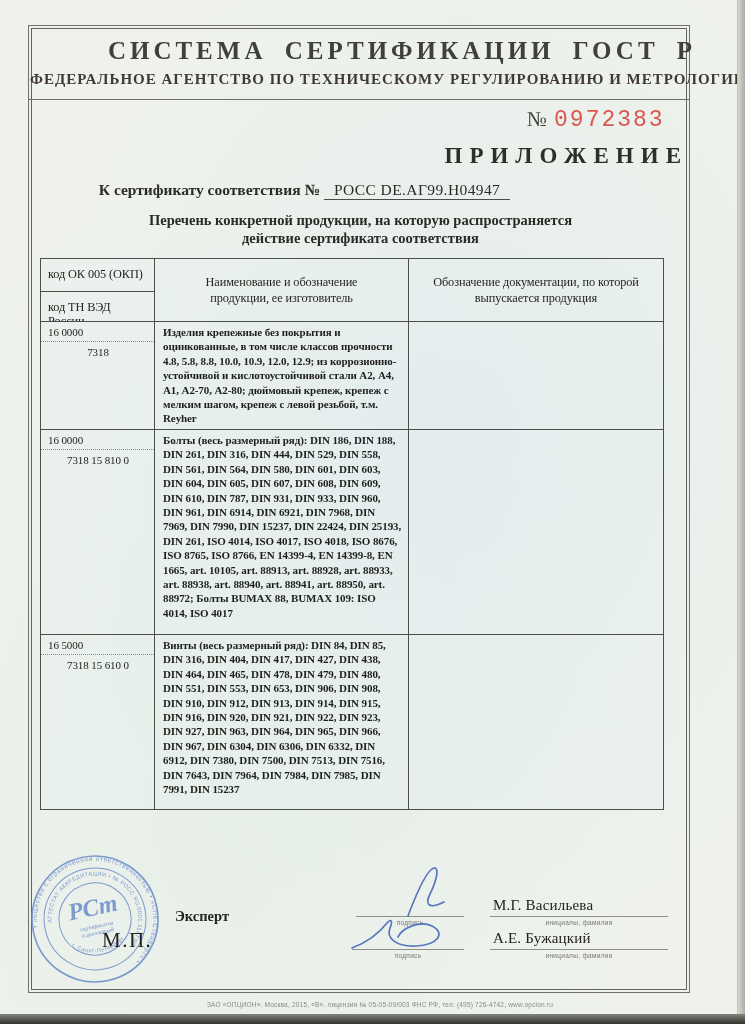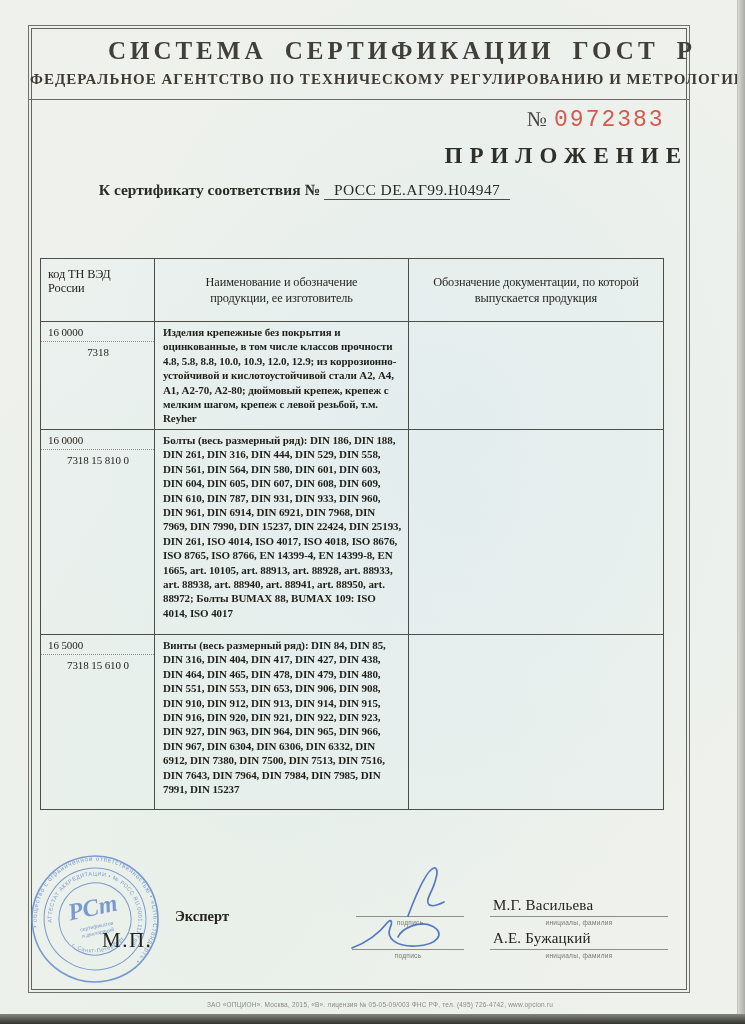--- a/index.html
+++ b/index.html
@@ -128,24 +128,29 @@
   </div>
 
   <div class="appendix-title">ПРИЛОЖЕНИЕ</div>
 
   <div class="cert-line">
     <span class="lbl">К сертификату соответствия №</span>
     <span> </span>
     <span class="val">РОСС DE.АГ99.H04947</span>
   </div>
 
+  <div class="subtitle">
+    <div>Перечень конкретной продукции,  на которую распространяется</div>
+    <div>действие сертификата соответствия</div>
+  </div>
 
   <div class="products-table">
 
     <div class="cell th bR bB">
+      <div class="th-c1-top">код ОК 005 (ОКП)</div>
       <div class="th-c1-bot">код ТН ВЭД России</div>
     </div>
     <div class="cell th th-center bR bB">Наименование и обозначение продукции, ее изготовитель</div>
     <div class="cell th th-center bB">Обозначение документации, по которой выпускается продукция</div>
 
     <div class="cell r1 bR bB">
       <div class="okp-code">16 0000</div>
       <div class="tnved-code">7318</div>
     </div>
     <div class="cell r1 name-cell bR bB">Изделия крепежные без покрытия и оцинкованные, в том числе классов прочности 4.8, 5.8, 8.8, 10.0, 10.9, 12.0, 12.9; из коррозионно-устойчивой и кислотоустойчивой стали А2, А4, А1, А2-70, А2-80;  дюймовый крепеж, крепеж с мелким шагом, крепеж с левой резьбой, т.м. Reyher</div>

